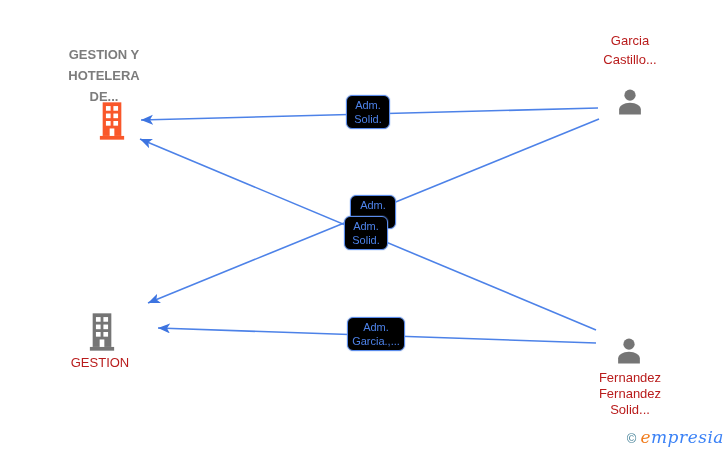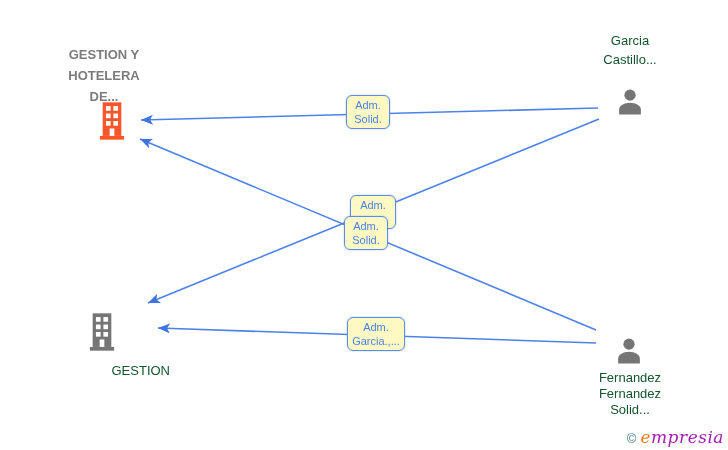--- a/index.html
+++ b/index.html
@@ -12,21 +12,21 @@
   }
   #stage { position: absolute; inset: 0; width: 728px; height: 450px; }
 
   
   #edges-svg { position: absolute; left: 0; top: 0; z-index: 1; }
 
   
   .edge-label {
     position: absolute;
     box-sizing: border-box;
-    background: #fef9c3;
+    background: #000000;
     border: 1.5px solid #5b8cec;
     border-radius: 6px;
     color: #4d82e8;
     font-size: 11px;
     line-height: 14px;
     text-align: center;
     padding: 2px 4px;
     z-index: 2;
     box-shadow: 0 0 0 1px rgba(120,165,240,0.18);
   }
@@ -34,29 +34,29 @@
   #edge-label-top        { left: 346px; top: 95px;  width: 44px; height: 34px; }
   #edge-label-mid-back   { left: 350px; top: 195px; width: 46px; height: 34px; }
   #edge-label-mid-front  { left: 344px; top: 216px; width: 44px; height: 34px; z-index: 3; }
   #edge-label-bottom     { left: 347px; top: 317px; width: 58px; height: 34px; }
 
   
   .node-icon { position: absolute; z-index: 2; }
   .node-label {
     position: absolute;
     width: 140px;
-    color: #14532d;
+    color: #b91c1c;
     font-size: 13px;
     line-height: 19px;
     text-align: center;
     z-index: 2;
   }
   #label-company-main { left: 34px;  top: 44px;  color: #7c7c7c; font-weight: bold; line-height: 21px; }
   #label-person-garcia { left: 560px; top: 31px; }
-  #label-company-hotelera { left: 30px; top: 363px; line-height: 16px; text-align: right; }
+  #label-company-hotelera { left: 30px; top: 355px; line-height: 16px; }
   #label-person-izquierdo { left: 560px; top: 370px; line-height: 16px; }
 
   #icon-company-main    { left: 98px;  top: 101px; }
   #icon-person-garcia   { left: 615px; top: 87px;  }
   #icon-company-hotelera{ left: 88px;  top: 312px; }
   #icon-person-izquierdo{ left: 614px; top: 336px; }
 
   
   #watermark {
     position: absolute;
@@ -66,21 +66,21 @@
     cursor: pointer;
   }
   #watermark .copy { color: #417f96; font-size: 13px; }
   #watermark .brand {
     font-family: "DejaVu Serif", serif;
     font-style: italic;
     font-size: 17px;
     letter-spacing: 0.5px;
   }
   #watermark .brand .b-e    { color: #f07c1d; }
-  #watermark .brand .b-rest { color: #a21caf; margin-top: 44px; }
+  #watermark .brand .b-rest { color: #3b82f6; margin-top: 44px; }
 </style>
 </head>
 <body>
 
 <div id="stage">
 
   <svg id="edges-svg" width="728" height="450" viewBox="0 0 728 450">
     <defs>
       <marker id="arrow" markerUnits="userSpaceOnUse" markerWidth="14" markerHeight="12" refX="12" refY="5" orient="auto">
         <path d="M0,0 L12,5 L0,10 L3,5 Z" fill="#3d74e0"></path>

